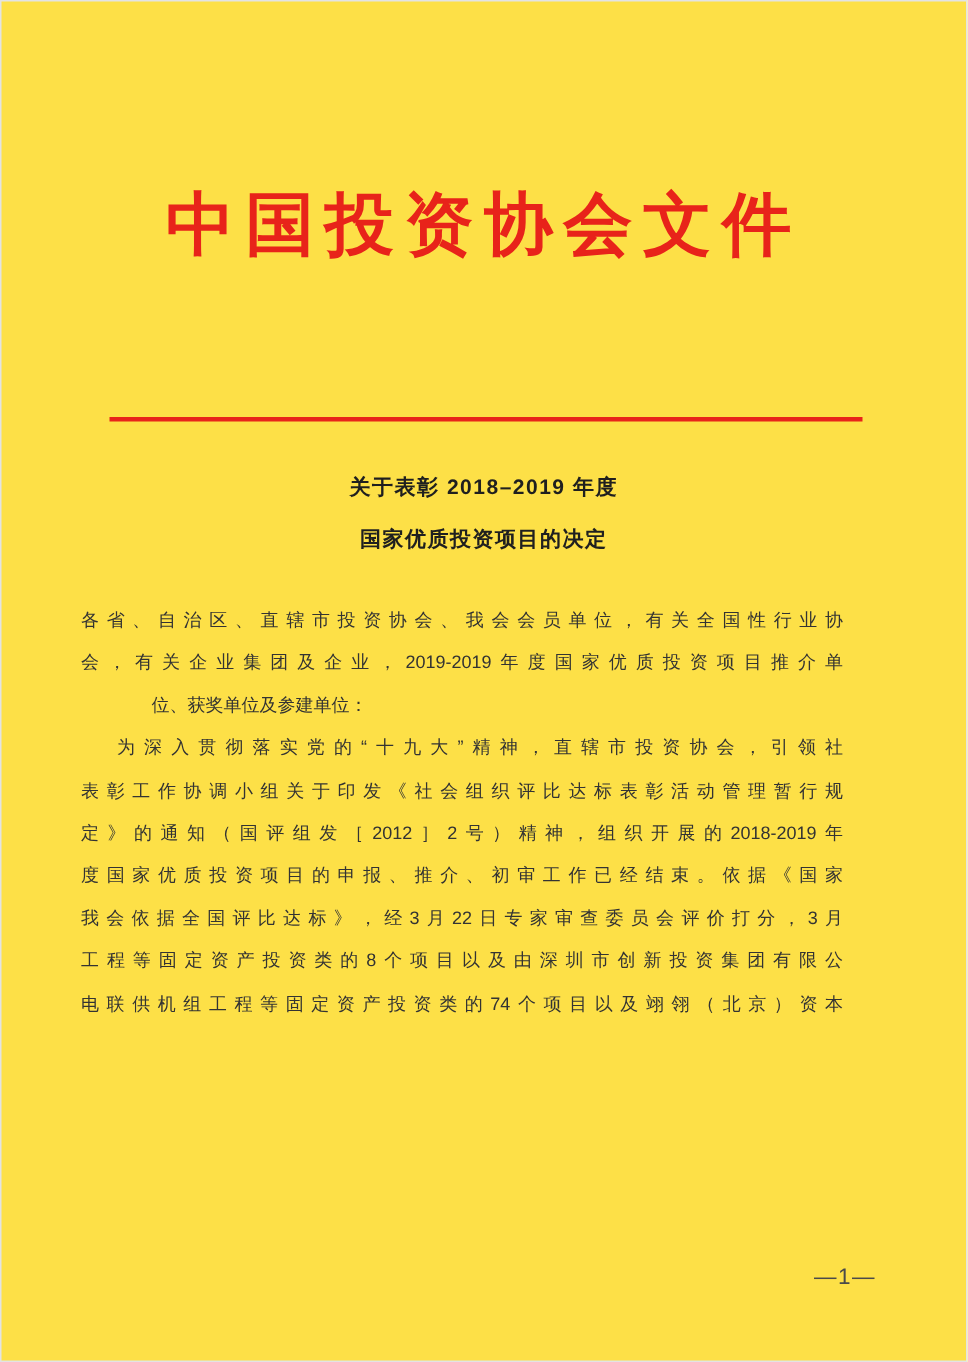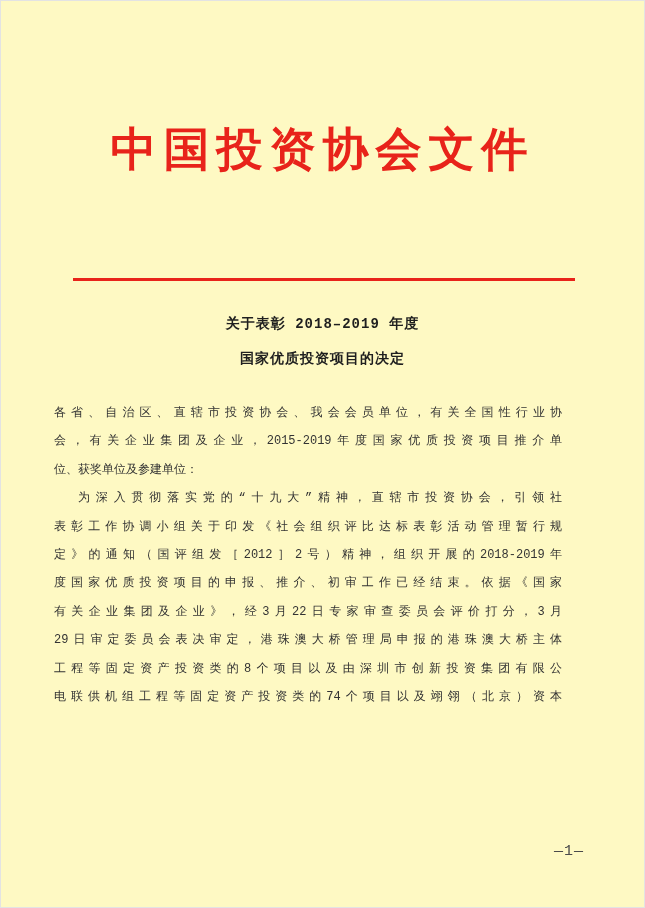--- a/index.html
+++ b/index.html
@@ -4,24 +4,24 @@
 <style>
   html, body {
     margin: 0;
     padding: 0;
     background: #ffffff;
   }
   .page {
     position: relative;
     width: 645px;
     height: 908px;
-    background: #fef9c3;
+    background: #fde047;
     box-sizing: border-box;
     border: 1px solid #e3e3e3;
-    font-family: Liberation Mono, monospace;
+    font-family: Liberation Sans, sans-serif;
     color: #333333;
     overflow: hidden;
   }
   .letterhead-title {
     position: absolute;
     top: 118px;
     left: 0;
     width: 100%;
     text-align: center;
     font-size: 46px;
@@ -72,20 +72,21 @@
     height: 28.4px;
     line-height: 28.4px;
     text-align: justify;
     text-align-last: justify;
     text-justify: inter-character;
     white-space: nowrap;
     overflow: hidden;
   }
   .body-line.para-end {
     text-align-last: left;
+    margin-left: 47px;
   }
   .body-line.indent {
     text-indent: 2em;
   }
   .page-number {
     position: absolute;
     top: 842px;
     right: 60px;
     font-size: 15px;
     color: #4a4a4a;
@@ -102,27 +103,26 @@
 
   <div class="red-line"></div>
 
   <div class="doc-heading">
     <div>关于表彰 2018–2019 年度</div>
     <div>国家优质投资项目的决定</div>
   </div>
 
   <div class="doc-body" id="body-lines">
       <div class="body-line">各省、自治区、直辖市投资协会、我会会员单位，有关全国性行业协</div>
-      <div class="body-line">会，有关企业集团及企业，2015-2019年度国家优质投资项目推介单</div>
+      <div class="body-line">会，有关企业集团及企业，2019-2019年度国家优质投资项目推介单</div>
       <div class="body-line para-end">位、获奖单位及参建单位：</div>
       <div class="body-line indent">为深入贯彻落实党的“十九大”精神，直辖市投资协会，引领社</div>
       <div class="body-line">表彰工作协调小组关于印发《社会组织评比达标表彰活动管理暂行规</div>
       <div class="body-line">定》的通知（国评组发［2012］2号）精神，组织开展的2018-2019年</div>
       <div class="body-line">度国家优质投资项目的申报、推介、初审工作已经结束。依据《国家</div>
-      <div class="body-line">有关企业集团及企业》，经3月22日专家审查委员会评价打分，3月</div>
-      <div class="body-line">29日审定委员会表决审定，港珠澳大桥管理局申报的港珠澳大桥主体</div>
+      <div class="body-line">我会依据全国评比达标》，经3月22日专家审查委员会评价打分，3月</div>
       <div class="body-line">工程等固定资产投资类的8个项目以及由深圳市创新投资集团有限公</div>
       <div class="body-line">电联供机组工程等固定资产投资类的74个项目以及翊翎（北京）资本</div>
     </div>
 
   <div class="page-number">—1—</div>
 
 </div>
 
 </body></html>

